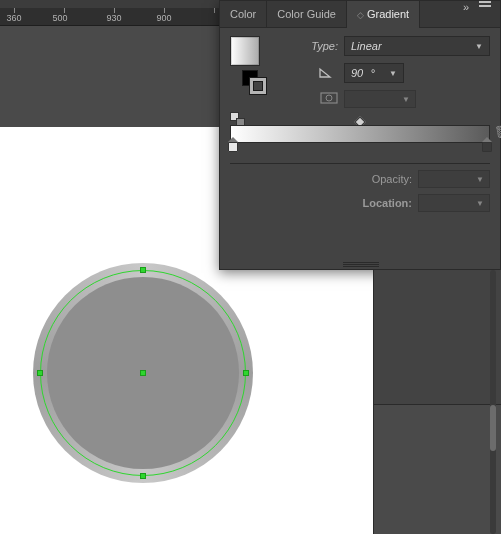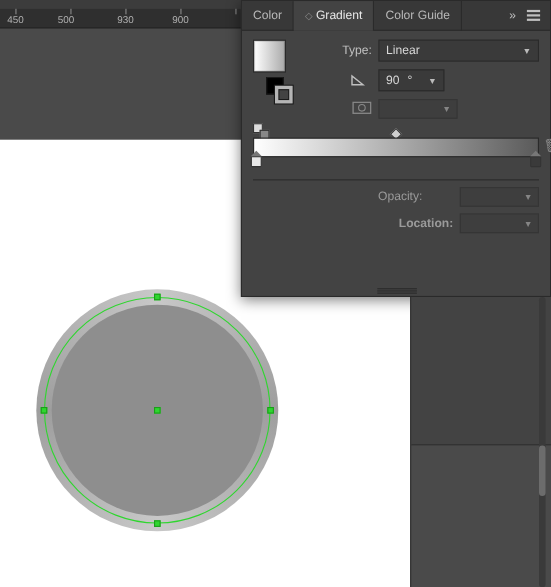--- a/index.html
+++ b/index.html
@@ -13,21 +13,21 @@
   .ruler .tick-area { position:relative; width:100%; height:100%; }
   .ruler .major { position:absolute; top:0; width:1px; height:5px; background:#8a8a8a; }
   .ruler .lbl { position:absolute; top:5px; font-size:9px; color:#b0b0b0; transform:translateX(-50%); }
 
   
   .canvas { position:absolute; left:0; top:26px; width:219px; height:508px; background:#4a4a4a; }
   .artboard { position:absolute; left:0; top:101px; width:373px; height:410px; background:#ffffff; }
 
   
   .panel { position:absolute; left:219px; top:0; width:282px; height:270px; background:#434343; border:1px solid #2a2a2a; box-shadow:0 3px 12px rgba(0,0,0,0.5); }
-  .tabbar { display:flex; align-items:center; height:27px; background:#383838; border-bottom:1px solid #2a2a2a; font-size:11px; color:#b8b8b8; }
+  .tabbar { display:flex; height:27px; background:#383838; border-bottom:1px solid #2a2a2a; font-size:11px; color:#b8b8b8; }
   .tab { padding:0 10px; height:27px; line-height:27px; cursor:pointer; border-right:1px solid #2a2a2a; }
   .tab.active { background:#434343; color:#e8e8e8; }
   .tabbar .spacer { flex:1; }
   .tb-icon { width:20px; text-align:center; color:#c0c0c0; font-size:11px; cursor:pointer; }
   .tb-menu { width:18px; margin-right:6px; }
   .tb-menu .bars { display:block; width:12px; height:2px; background:#c0c0c0; box-shadow:0 4px 0 #c0c0c0, 0 -4px 0 #c0c0c0; margin:auto; }
 
   .panel-body { padding:8px 10px 8px 10px; color:#c0c0c0; font-size:11px; }
   .row { display:flex; align-items:center; margin-bottom:7px; }
   .row .label { text-align:right; width:62px; margin-right:6px; color:#c0c0c0; font-size:11px; }
@@ -92,21 +92,21 @@
   .h-c { left:50%; top:50%; transform:translate(-50%,-50%); }
 </style>
 </head>
 <body>
 
 <div class="top-gray"></div>
 
 <div class="ruler">
   <div class="tick-area">
     <span class="major" style="left:14px"></span>
-    <span class="lbl" style="left:14px">450</span>
+    <span class="lbl" style="left:14px">360</span>
     <span class="major" style="left:64px"></span>
     <span class="lbl" style="left:60px">500</span>
     <span class="major" style="left:114px"></span>
     <span class="lbl" style="left:114px">930</span>
     <span class="major" style="left:164px"></span>
     <span class="lbl" style="left:164px">900</span>
     <span class="major" style="left:214px"></span>
   </div>
 </div>
 
@@ -121,24 +121,24 @@
   <div class="handle h-t"></div>
   <div class="handle h-b"></div>
   <div class="handle h-l"></div>
   <div class="handle h-r"></div>
   <div class="handle h-c"></div>
 </div>
 
 <div class="panel">
   <div class="tabbar">
     <div class="tab">Color</div>
+    <div class="tab">Color Guide</div>
     <div class="tab active">
       <span style="font-size:9px;color:#888;margin-right:3px">◇</span><span>Gradient</span>
     </div>
-    <div class="tab">Color Guide</div>
     <div class="spacer"></div>
     <div class="tb-icon">»</div>
     <div class="tb-icon tb-menu">
         <span class="bars"></span>
       </div>
   </div>
 
   <div class="panel-body">
     <div style="display:flex;">
 
@@ -147,21 +147,21 @@
         <div class="mini-fillstroke">
           <div class="mini-fill"></div>
           <div class="mini-stroke"></div>
         </div>
         <div class="swap-rev" style="top:76px;">
           <div class="sq"></div>
             <div class="sq sq2"></div>
         </div>
       </div>
 
-      <div style="flex:1;">
+      <div style="flex:1;font-style:italic;">
         <div class="row">
           <span class="label">Type:</span>
           <div class="dropdown" style="flex:1;">
             <span>Linear</span>
             <span class="dd-arrow">▼</span>
           </div>
         </div>
 
 
         <div class="row">
@@ -202,21 +202,21 @@
         </div>
         <div class="stop dark" style="right:-2px;left:auto;">
           <div class="roof"></div>
             <div class="house"></div>
         </div>
       </div>
     </div>
 
     <div class="hr"></div>
 
-    <div class="row" style="justify-content:flex-end;margin-bottom:6px;gap:28px;">
+    <div class="row" style="justify-content:flex-end;margin-bottom:6px;">
       <span class="label" style="width:auto;margin-right:6px;color:#9a9a9a;">Opacity:</span>
       <div class="form-dd" style="opacity:.55;">
         <span class="dd-arrow">▼</span>
       </div>
     </div>
     <div class="row" style="justify-content:flex-end;font-weight:bold;">
       <span class="label" style="width:auto;margin-right:6px;color:#9a9a9a;">Location:</span>
       <div class="form-dd" style="opacity:.55;">
         <span class="dd-arrow">▼</span>
       </div>

